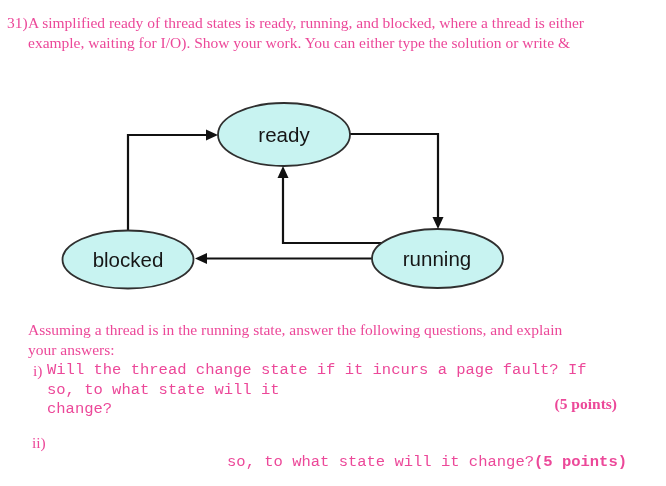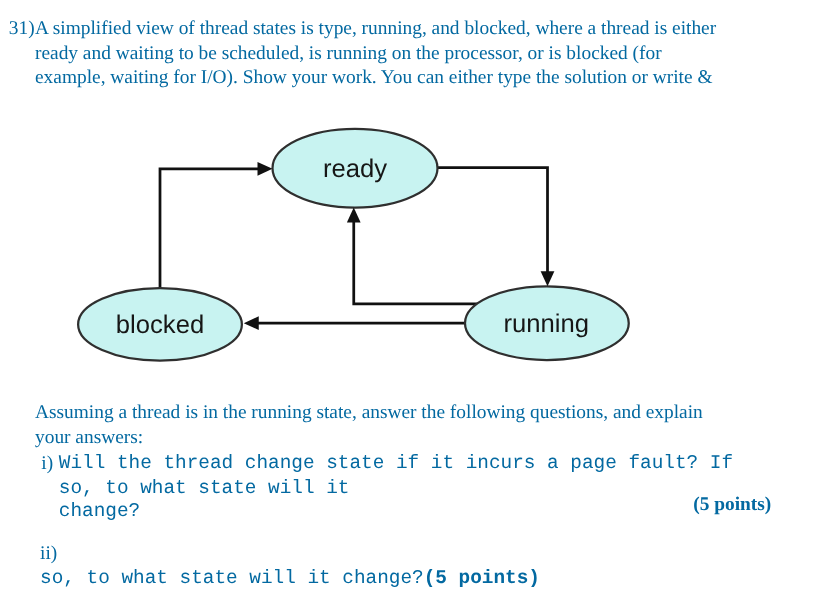--- a/index.html
+++ b/index.html
@@ -2,21 +2,21 @@
 <html><head>
 <meta charset="utf-8">
 <style>
   html, body { margin: 0; padding: 0; background: #ffffff; }
   .page {
     position: relative;
     width: 666px;
     height: 486px;
     background: #ffffff;
     font-family: "Liberation Serif", serif;
-    color: #0369a1;
+    color: #ec4899;
     overflow: hidden;
   }
   .textblock { font-size: 15.5px; line-height: 19.6px; }
   .q31 {
     position: absolute;
     left: 7px;
     top: 13px;
     width: 630px;
     display: flex;
   }
@@ -38,42 +38,41 @@
   .points-i {
     position: absolute;
     left: 47px;
     top: 394px;
     width: 570px;
     text-align: right;
     font-weight: bold;
     font-size: 15.5px;
     line-height: 19.6px;
   }
-  .line-flex { display: flex; justify-content: flex-start; }
+  .line-flex { display: flex; justify-content: flex-end; }
   .diagram {
     position: absolute;
     left: 40px;
     top: 95px;
   }
   .diagram text {
     font-family: "Liberation Sans", sans-serif;
     font-size: 20.5px;
     fill: #161616;
   }
 </style>
 </head>
 <body>
 
 <div class="page">
 
   <div class="q31 textblock">
     <span class="marker">31)</span>
     <div class="lines">
-      <div>A simplified view of thread states is type, running, and blocked, where a thread is either</div>
-      <div>ready and waiting to be scheduled, is running on the processor, or is blocked (for</div>
+      <div>A simplified ready of thread states is ready, running, and blocked, where a thread is either</div>
       <div>example, waiting for I/O). Show your work. You can either type the solution or write &amp;</div>
     </div>
   </div>
 
   <svg class="diagram" width="490" height="205" viewBox="40 95 490 205">
 
     <path d="M 128 240 L 128 135 L 207 135" fill="none" stroke="#111111" stroke-width="2.2"></path>
     <path d="M 340 134 L 438 134 L 438 218" fill="none" stroke="#111111" stroke-width="2.2"></path>
     <path d="M 410 243 L 283 243 L 283 177" fill="none" stroke="#111111" stroke-width="2.2"></path>
     <path d="M 410 258.5 L 206 258.5" fill="none" stroke="#111111" stroke-width="2.2"></path>

